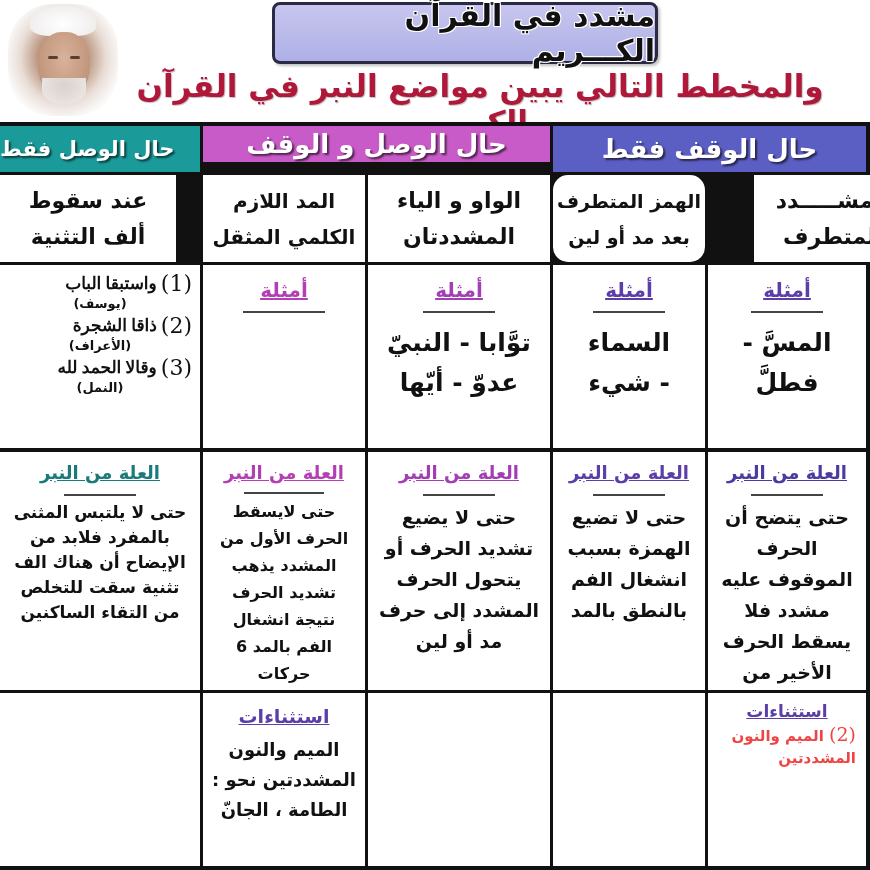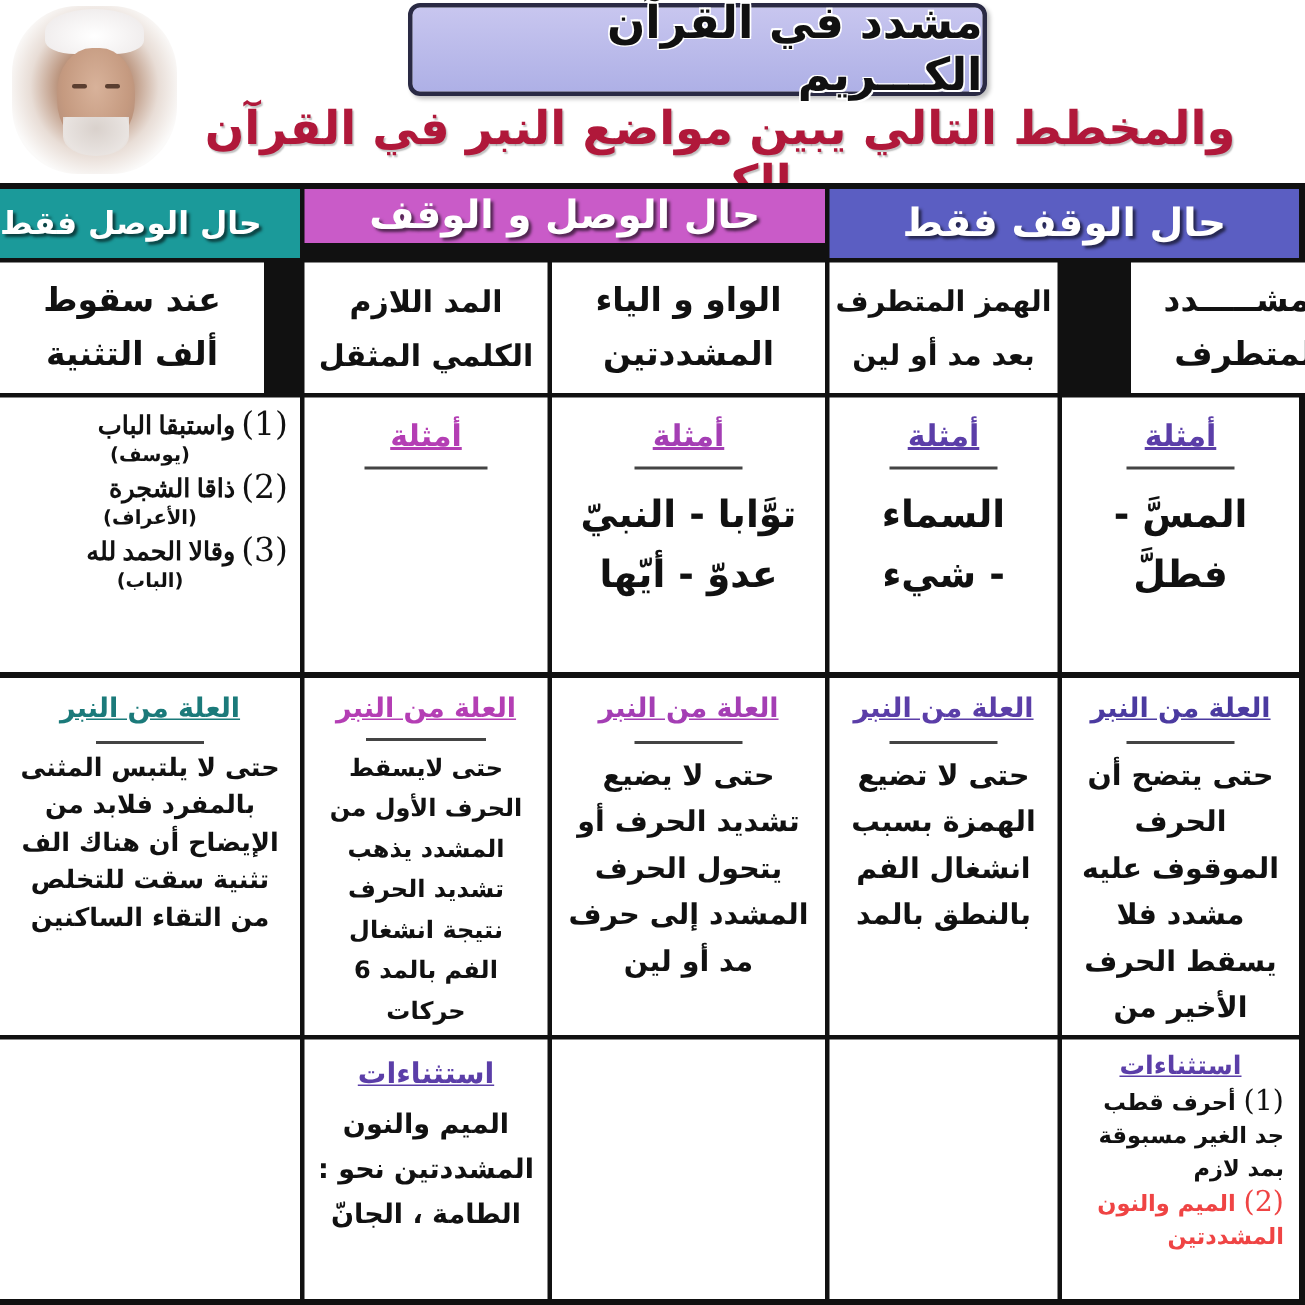--- a/index.html
+++ b/index.html
@@ -100,25 +100,25 @@
 
 <div class="chart">
 
   <div class="hdr" style="left:553px; top:4px; width:313px; height:46px; background:#5b5ec2;">حال الوقف فقط</div>
   <div class="hdr" style="left:203px; top:4px; width:347px; height:36px; background:#c95bc8;">حال الوصل و الوقف</div>
   <div class="hdr" style="left:0px; top:4px; width:200px; height:46px; background:#1b9a9a; font-size:21px; justify-content:flex-end; padding-right:4px;">حال الوصل فقط</div>
 
   <div class="cell cat" style="left:708px; top:53px; width:158px; height:87px;margin-left:46px;">
       <span>المشـــــدد المتطرف</span>
     </div>
-  <div class="cell cat" style="left:553px; top:53px; width:152px; height:87px; font-size:19px;">
+  <div class="cell cat" style="left:553px; top:53px; width:152px; height:87px; font-size:19px;border-radius:15px;">
       <span>الهمز المتطرف بعد مد أو لين</span>
     </div>
   <div class="cell cat" style="left:368px; top:53px; width:182px; height:87px;">
-      <span>الواو و الياء المشددتين</span>
+      <span>الواو و الياء المشددتان</span>
     </div>
   <div class="cell cat" style="left:203px; top:53px; width:162px; height:87px; font-size:20px;">
       <span>المد اللازم الكلمي المثقل</span>
     </div>
   <div class="cell cat" style="left:0px; top:53px; width:176px; height:87px;">
       <span>عند سقوط ألف التثنية</span>
     </div>
 
   <div class="cell" style="left:708px; top:143px; width:158px; height:183px;">
     <span class="label" style="color:#5b3ea8">أمثلة</span>
@@ -147,21 +147,21 @@
     <span class="quote-sura">(يوسف)</span>
     <div class="quote-line">
       <span class="quote-num">(2)</span>
       <span class="quote-verse">ذاقا الشجرة</span>
     </div>
     <span class="quote-sura">(الأعراف)</span>
     <div class="quote-line">
       <span class="quote-num">(3)</span>
       <span class="quote-verse">وقالا الحمد لله</span>
     </div>
-    <span class="quote-sura">(الباب)</span>
+    <span class="quote-sura">(النمل)</span>
   </div>
 
   <div class="cell" style="left:708px; top:330px; width:158px; height:238px;">
     <span class="label" style="color:#4b3aa0; font-size:18px; margin-top:6px;">العلة من النبر</span>
     <span class="rule" style="width:72px; margin:6px auto 6px auto;"></span>
     <span class="reason-text">حتى يتضح أن الحرف الموقوف عليه مشدد فلا يسقط الحرف الأخير من التلاوة</span>
   </div>
   <div class="cell" style="left:553px; top:330px; width:152px; height:238px;">
     <span class="label" style="color:#5b3ea8; font-size:18px; margin-top:6px;">العلة من النبر</span>
     <span class="rule" style="width:72px; margin:6px auto 6px auto;"></span>
@@ -179,24 +179,20 @@
   </div>
   <div class="cell" style="left:0px; top:330px; width:200px; height:238px;">
     <span class="label" style="color:#1b7a7a; font-size:18px; margin-top:6px;">العلة من النبر</span>
     <span class="rule" style="width:72px; margin:6px auto 4px auto;"></span>
     <span class="reason-text" style="font-size:17px; line-height:25px;">حتى لا يلتبس المثنى بالمفرد فلابد من الإيضاح أن هناك الف تثنية سقت للتخلص من التقاء الساكنين</span>
   </div>
 
   <div class="cell" style="left:708px; top:571px; width:158px; height:173px;">
     <span class="label" style="color:#5b3ea8; font-size:17px; margin-top:6px; line-height:24px;">استثناءات</span>
     <div class="exc-list">
-      <div>
-        <span class="exc-num">(1)</span>
-        <span>أحرف قطب جد الغير مسبوقة بمد لازم</span>
-      </div>
       <div style="color:#ef4444">
         <span class="exc-num">(2)</span>
         <span>الميم والنون المشددتين</span>
       </div>
     </div>
   </div>
   <div class="cell" style="left:553px; top:571px; width:152px; height:173px;"></div>
   <div class="cell" style="left:368px; top:571px; width:182px; height:173px;"></div>
   <div class="cell" style="left:203px; top:571px; width:162px; height:173px;">
     <span class="label" style="color:#5b3ea8; font-size:19px; margin-top:8px;">استثناءات</span>

